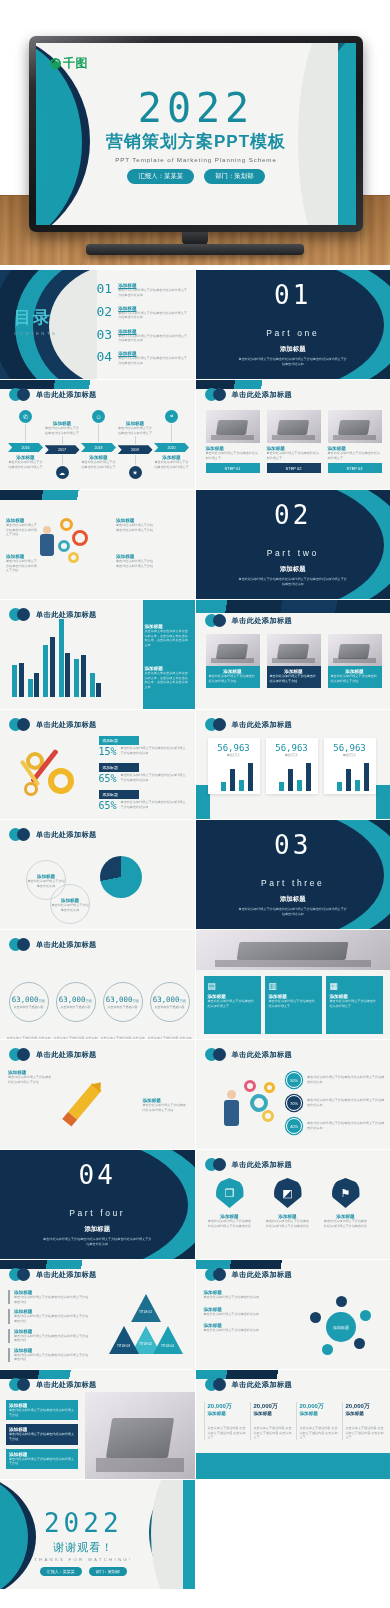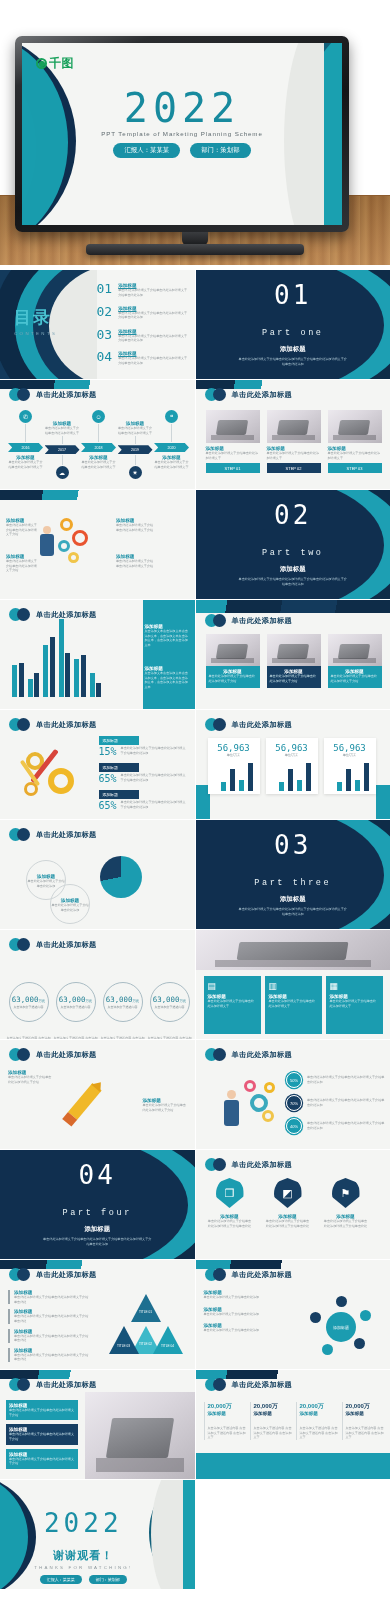--- a/index.html
+++ b/index.html
@@ -18,21 +18,21 @@
     background:
       repeating-linear-gradient(90deg,
         #b07b44 0px, #c08a4e 6px, #a9713c 11px, #bb8349 17px, #ae7641 23px, #c38d52 30px);
     border-top: 1px solid #8d5c2e;
   }
   .floor::after {
     content:""; position:absolute; inset:0;
     background: linear-gradient(180deg, rgba(0,0,0,.15), rgba(255,255,255,.08));
   }
   .tv-frame {
-    position: absolute; left: 15px; top: 36px; width: 334px; height: 196px;
+    position: absolute; left: 29px; top: 36px; width: 334px; height: 196px;
     background: linear-gradient(160deg, #6f7174 0%, #2b2d30 16%, #141517 55%, #303235 100%);
     border-radius: 7px; padding: 7px;
     box-shadow: 0 6px 14px rgba(0,0,0,.45);
   }
   .tv-screen { position: relative; width: 100%; height: 100%; overflow: hidden; background: #f2f3f1; }
   .tv-stand-neck {
     position: absolute; left: 50%; transform: translateX(-50%); top: 232px;
     width: 26px; height: 14px; background: linear-gradient(180deg,#3a3c3f,#1b1c1e);
     border-radius: 0 0 6px 6px;
   }
@@ -109,21 +109,21 @@
 
   
   .sec .c1 { position:absolute; left:-42px; top:-30px; width:280px; height:170px; border-radius:50%; background:#0e2c48; }
   .sec .c2 { position:absolute; left:-56px; top:-22px; width:268px; height:154px; border-radius:50%; background:#1d9fb3; }
   .sec .c3 { position:absolute; left:-70px; top:-16px; width:258px; height:142px; border-radius:50%; background:#102f4f; }
   .sec .c4 { position:absolute; right:-60px; top:-34px; width:190px; height:178px; border-radius:50%; background:#1d9fb3; }
   .sec .c5 { position:absolute; right:-74px; top:-26px; width:186px; height:162px; border-radius:50%; background:#0e2c48; }
   .sec .c6 { position:absolute; right:-88px; top:-18px; width:178px; height:146px; border-radius:50%; background:#133a5c; }
   .sec-body { position:absolute; inset:0; display:flex; flex-direction:column; align-items:center; justify-content:center; }
   .sec-num { font-size:26px; font-weight:300; color:#fff; font-family:"DejaVu Sans Mono", monospace; letter-spacing:3px; line-height:1; }
-  .sec-part { font-size:8.5px; color:#e9f3f6; letter-spacing:2.6px; font-family:Liberation Mono, monospace; margin-top:20px; }
+  .sec-part { font-size:8.5px; color:#e9f3f6; letter-spacing:2.6px; font-family:Liberation Sans, sans-serif; margin-top:20px; }
   .sec-sub { font-size:6.4px; font-weight:bold; color:#fff; margin-top:7px; }
   .sec-desc { font-size:3.1px; color:#b9d2dd; line-height:1.6; text-align:center; width:110px; margin-top:3px; }
 
   
   .tl-icon { width:13px; height:13px; border-radius:50%; background:#1b9cb0; color:#fff; font-size:6px;
              display:flex; align-items:center; justify-content:center; }
   .tl-icon.d { background:#173f63; }
   .chev { height:9px; color:#fff; font-size:3.6px; display:flex; align-items:center; justify-content:center;
           background:#1b9cb0; clip-path: polygon(0 0, 88% 0, 100% 50%, 88% 100%, 0 100%, 12% 50%); }
   .chev.d { background:#173f63; }
@@ -159,21 +159,21 @@
 
   
   .shield { width:28px; height:30px; background:#1b9cb0; color:#fff; font-size:11px;
             display:flex; align-items:center; justify-content:center;
             border-radius: 14px 14px 10px 10px / 18px 18px 16px 16px;
             clip-path: polygon(50% 100%, 100% 62%, 100% 18%, 50% 0%, 0% 18%, 0% 62%); }
   .shield.d { background:#173f63; }
 
   
   .fin-year { font-size:26px; color:#1b8fa5; font-weight:300; letter-spacing:4px; font-family:"DejaVu Sans Mono", monospace; }
-  .fin-cn { font-size:11px; font-weight:bold; color:#1a8fa3; margin-top:10px; letter-spacing:1px; }
+  .fin-cn { font-size:11px; font-weight:normal; color:#1a8fa3; margin-top:2px; letter-spacing:1px; }
   .fin-en { font-size:4.4px; color:#8d979c; letter-spacing:2.2px; margin-top:2px; }
 </style>
 </head>
 <body>
 
 <div class="hero">
   <div class="floor"></div>
   <div class="tv-frame">
     <div class="tv-screen">
       <div class="ts-bg"></div>
@@ -182,20 +182,21 @@
       <div class="ts-swoopR3"></div>
       <div class="ts-swoopL1"></div>
       <div class="ts-swoopL3"></div>
       <div class="ts-swoopL2"></div>
       <div class="ts-logo">
         <span class="mark"></span>
         <span class="txt">千图</span>
       </div>
       <div class="ts-center">
         <div class="ts-year">2022</div>
+        <div class="ts-cn">营销策划方案PPT模板</div>
         <div class="ts-en">PPT Template of Marketing Planning Scheme</div>
         <div class="ts-btns">
           <span class="ts-btn">汇报人：某某某</span>
           <span class="ts-btn">部门：策划部</span>
         </div>
       </div>
     </div>
   </div>
   <div class="tv-stand-neck"></div>
   <div class="tv-stand-base"></div>

